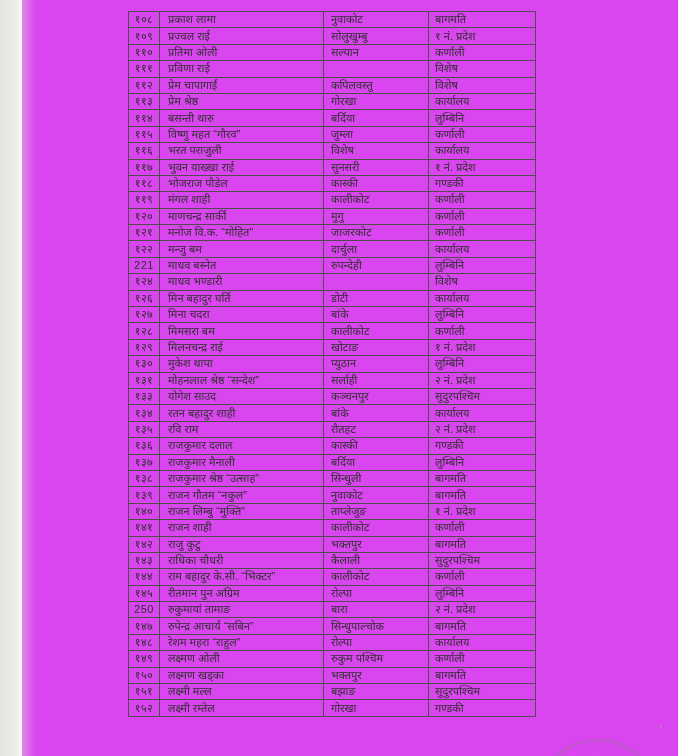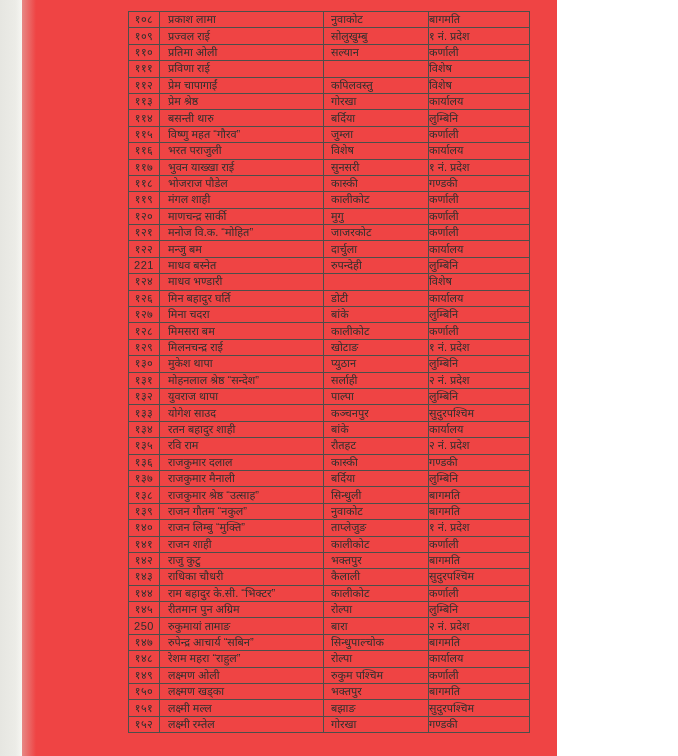--- a/index.html
+++ b/index.html
@@ -2,23 +2,23 @@
 <html><head>
 <meta charset="utf-8">
 <style>
   html, body {
     margin: 0;
     padding: 0;
     background: #ffffff;
   }
   .page {
     position: relative;
-    width: 557px;
+    width: 678px;
     height: 756px;
-    background: #ef4444;
+    background: #d946ef;
     overflow: hidden;
     font-family: "Liberation Sans", "DejaVu Sans", sans-serif;
   }
   .scan-edge {
     position: absolute;
     left: 0;
     top: 0;
     width: 22px;
     height: 756px;
     background: linear-gradient(to right, #e6e6e1 0%, #ecece7 70%, #f6f6f2 100%);
@@ -60,20 +60,21 @@
     padding-left: 8px;
     margin-top: 33px;
   }
   .roster-table td.c2 {
     width: 97px;
     padding-left: 7px;
     margin-left: 20px;
   }
   .roster-table td.c3 {
     width: 100px;
+    padding-left: 6px;
   }
   .stamp {
     position: absolute;
     left: 537px;
     top: 739px;
     width: 118px;
     height: 118px;
     border-radius: 50%;
     border: 2px solid rgba(128, 132, 115, 0.55);
     box-shadow: inset 0 0 0 1px rgba(128, 132, 115, 0.18);
@@ -239,26 +240,20 @@
           <td class="c2">प्युठान</td>
           <td class="c3">लुम्बिनि</td>
         </tr>
         <tr>
           <td class="c0">१३१</td>
           <td class="c1">मोहनलाल श्रेष्ठ “सन्देश”</td>
           <td class="c2">सर्लाही</td>
           <td class="c3">२ नं. प्रदेश</td>
         </tr>
         <tr>
-          <td class="c0">१३२</td>
-          <td class="c1">युवराज थापा</td>
-          <td class="c2">पाल्पा</td>
-          <td class="c3">लुम्बिनि</td>
-        </tr>
-        <tr>
           <td class="c0">१३३</td>
           <td class="c1">योगेश साउद</td>
           <td class="c2">कञ्चनपुर</td>
           <td class="c3">सुदुरपश्चिम</td>
         </tr>
         <tr>
           <td class="c0">१३४</td>
           <td class="c1">रतन बहादुर शाही</td>
           <td class="c2">बांके</td>
           <td class="c3">कार्यालय</td>

